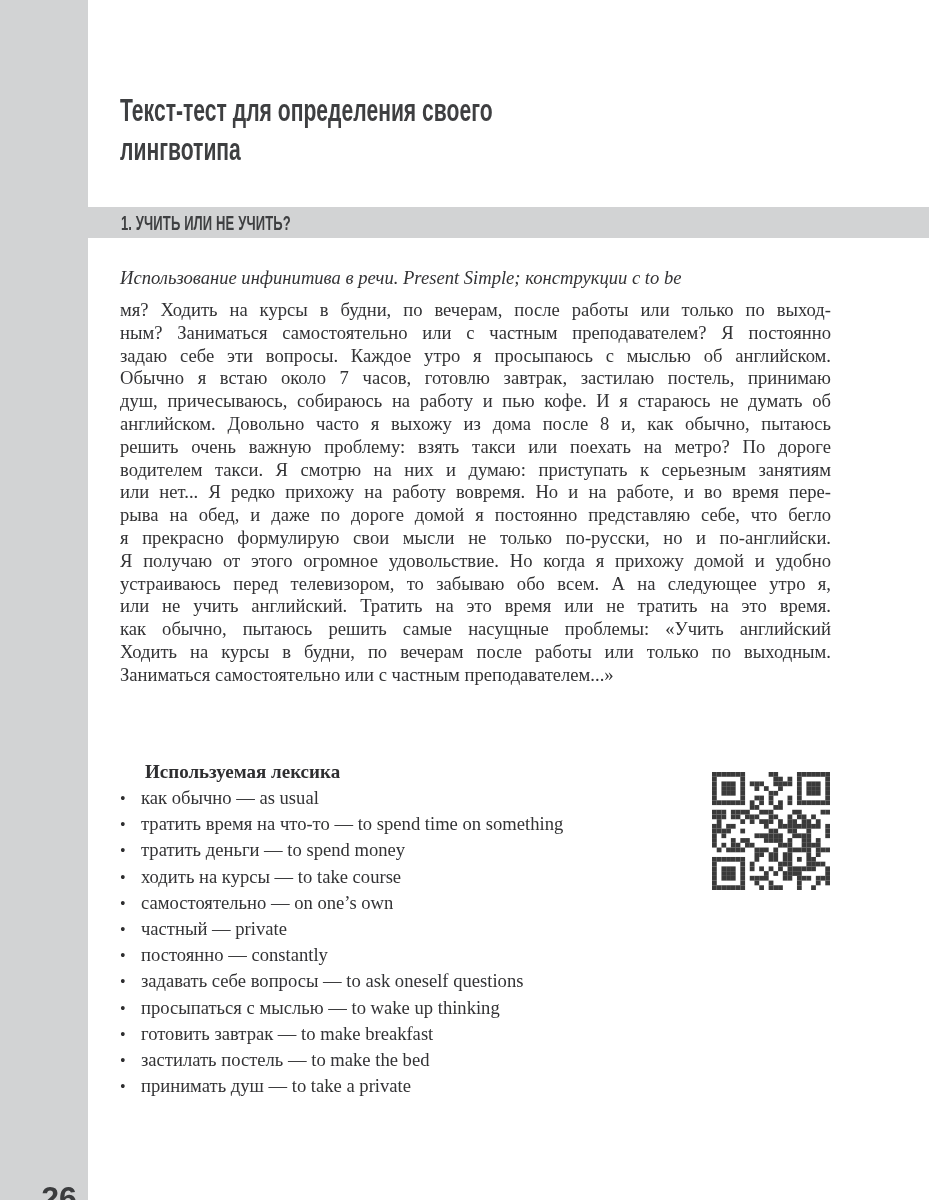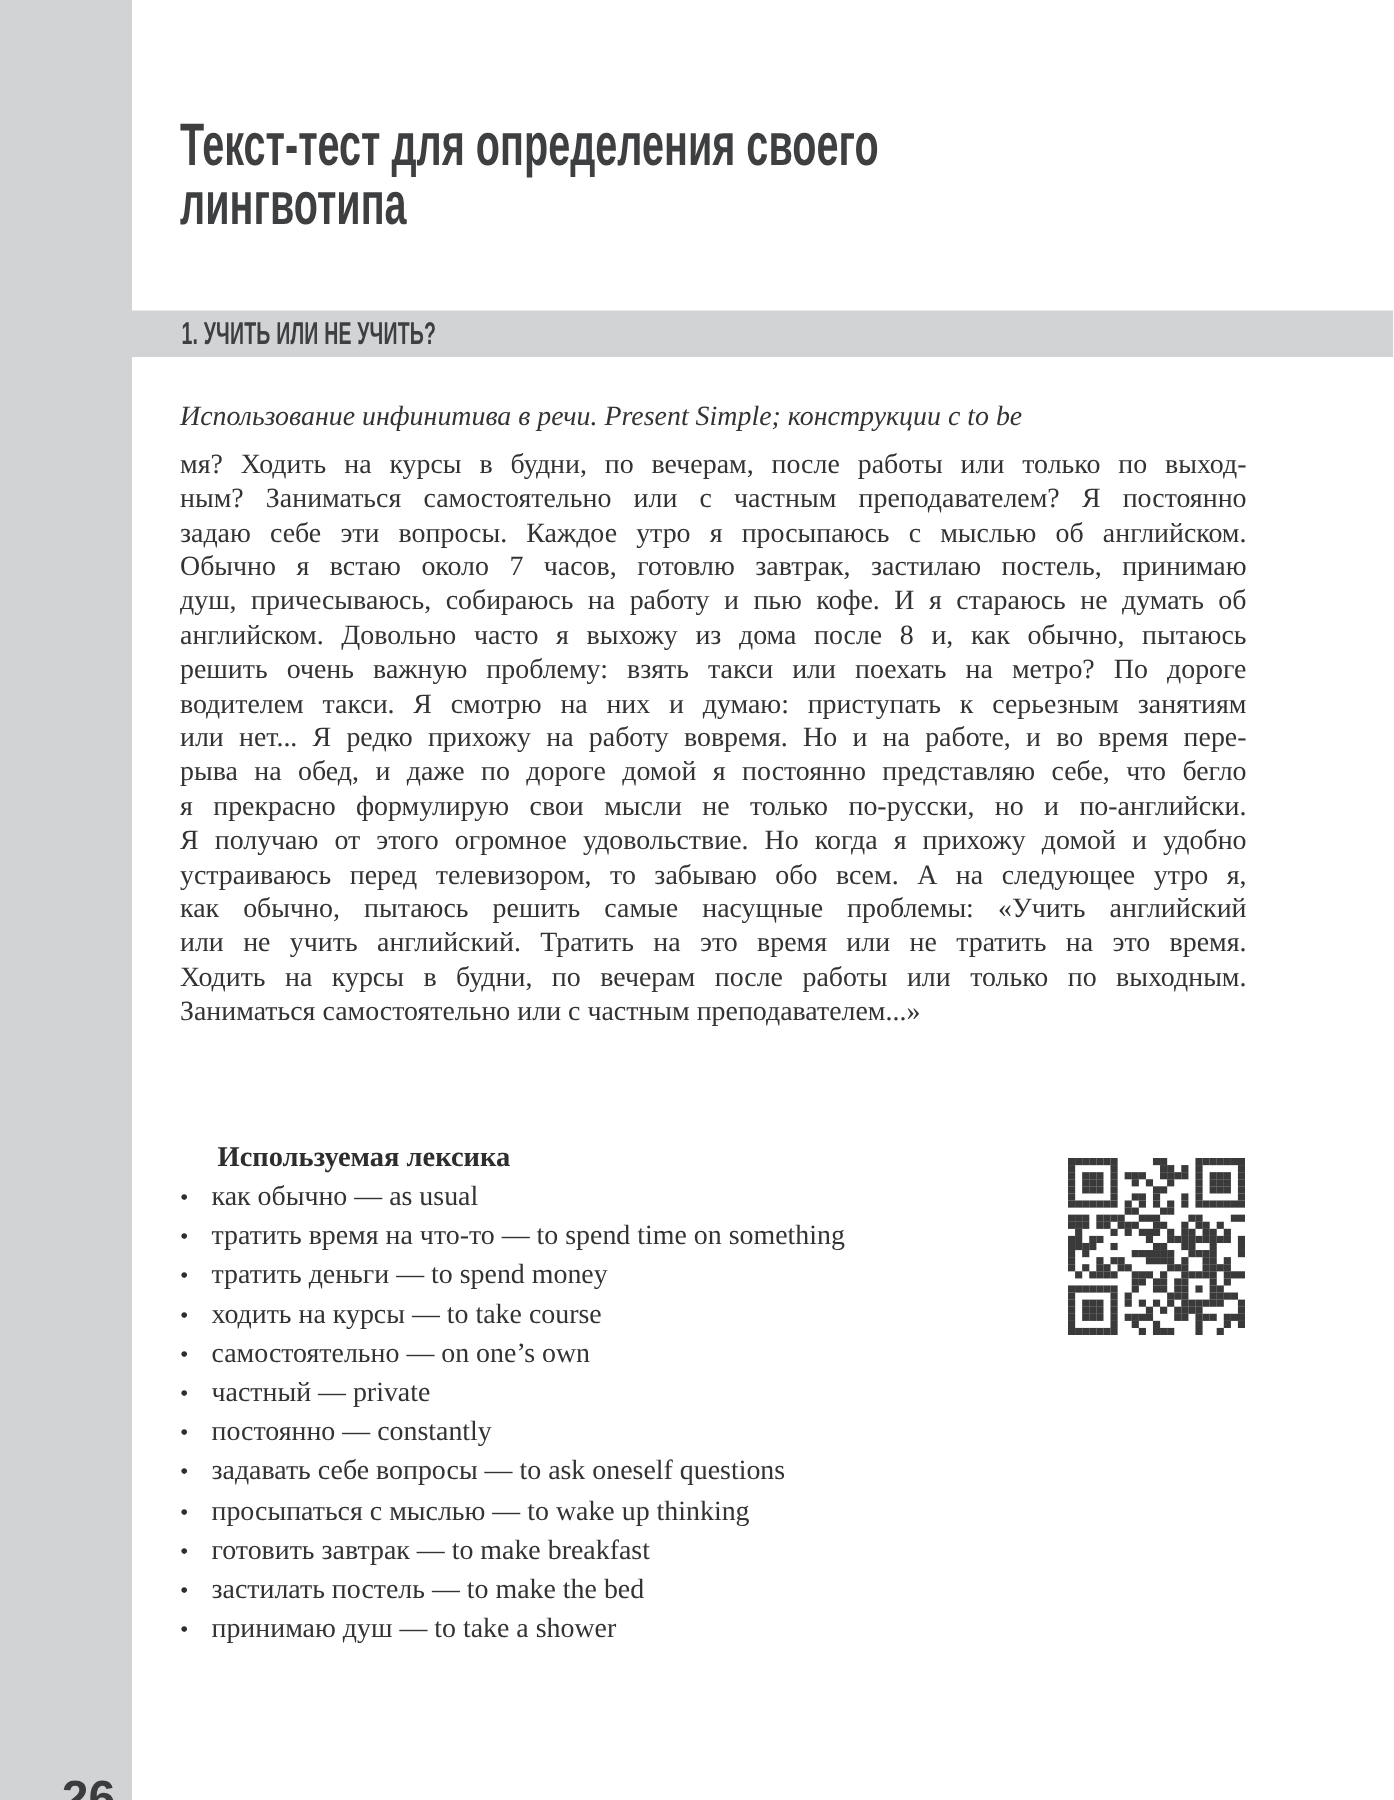--- a/index.html
+++ b/index.html
@@ -16,23 +16,23 @@
     position:absolute; left:0; top:0; width:88px; height:1200px;
     background:var(--strip);
   }
   .page-number{
     position:absolute; left:38px; top:1180px; width:42px;
     font-family:"Liberation Sans", sans-serif; font-size:32px; font-weight:600;
     color:#3b3c3e; text-align:center;
   }
   
   .title{
-    position:absolute; left:120px; top:78px; width:760px;
+    position:absolute; left:120px; top:91px; width:760px;
     font-family:"Liberation Sans", sans-serif; font-weight:700;
-    font-size:40px; line-height:39px; color:var(--heading);
+    font-size:32px; line-height:39px; color:var(--heading);
   }
   .condensed{
     display:inline-block; transform:scaleX(0.66); transform-origin:0 50%;
     white-space:nowrap;
   }
   
   .section-bar{
     position:absolute; left:88px; top:207px; width:841px; height:31px;
     background:var(--bar); display:flex; align-items:center; padding-left:33px;
   }
@@ -99,22 +99,22 @@
       <div class="body-line">Обычно я встаю около 7 часов, готовлю завтрак, застилаю постель, принимаю</div>
       <div class="body-line">душ, причесываюсь, собираюсь на работу и пью кофе. И я стараюсь не думать об</div>
       <div class="body-line">английском. Довольно часто я выхожу из дома после 8 и, как обычно, пытаюсь</div>
       <div class="body-line">решить очень важную проблему: взять такси или поехать на метро? По дороге</div>
       <div class="body-line">водителем такси. Я смотрю на них и думаю: приступать к серьезным занятиям</div>
       <div class="body-line">или нет... Я редко прихожу на работу вовремя. Но и на работе, и во время пере-</div>
       <div class="body-line">рыва на обед, и даже по дороге домой я постоянно представляю себе, что бегло</div>
       <div class="body-line">я прекрасно формулирую свои мысли не только по-русски, но и по-английски.</div>
       <div class="body-line">Я получаю от этого огромное удовольствие. Но когда я прихожу домой и удобно</div>
       <div class="body-line">устраиваюсь перед телевизором, то забываю обо всем. А на следующее утро я,</div>
+      <div class="body-line">или не учить английский. Тратить на это время или не тратить на это время.</div>
       <div class="body-line">как обычно, пытаюсь решить самые насущные проблемы: «Учить английский</div>
-      <div class="body-line">или не учить английский. Тратить на это время или не тратить на это время.</div>
       <div class="body-line">Ходить на курсы в будни, по вечерам после работы или только по выходным.</div>
       <div class="body-line last">Заниматься самостоятельно или с частным преподавателем...»</div>
     </div>
 
   <div class="vocab-heading">Используемая лексика</div>
 
   <ul class="vocab-list">
       <li>
         <span class="bullet">•</span>
         <span>как обычно — as usual</span>
@@ -154,21 +154,21 @@
       <li>
         <span class="bullet">•</span>
         <span>готовить завтрак — to make breakfast</span>
       </li>
       <li>
         <span class="bullet">•</span>
         <span>застилать постель — to make the bed</span>
       </li>
       <li>
         <span class="bullet">•</span>
-        <span>принимаю душ — to take a shower</span>
+        <span>принимать душ — to take a private</span>
       </li>
     </ul>
 
   <div class="qr">
       <svg viewBox="0 0 118 118">
         <rect x="0.00" y="0.00" width="4.77" height="4.77" fill="#3a3a3a"></rect>
         <rect x="4.72" y="0.00" width="4.77" height="4.77" fill="#3a3a3a"></rect>
         <rect x="9.44" y="0.00" width="4.77" height="4.77" fill="#3a3a3a"></rect>
         <rect x="14.16" y="0.00" width="4.77" height="4.77" fill="#3a3a3a"></rect>
         <rect x="18.88" y="0.00" width="4.77" height="4.77" fill="#3a3a3a"></rect>

